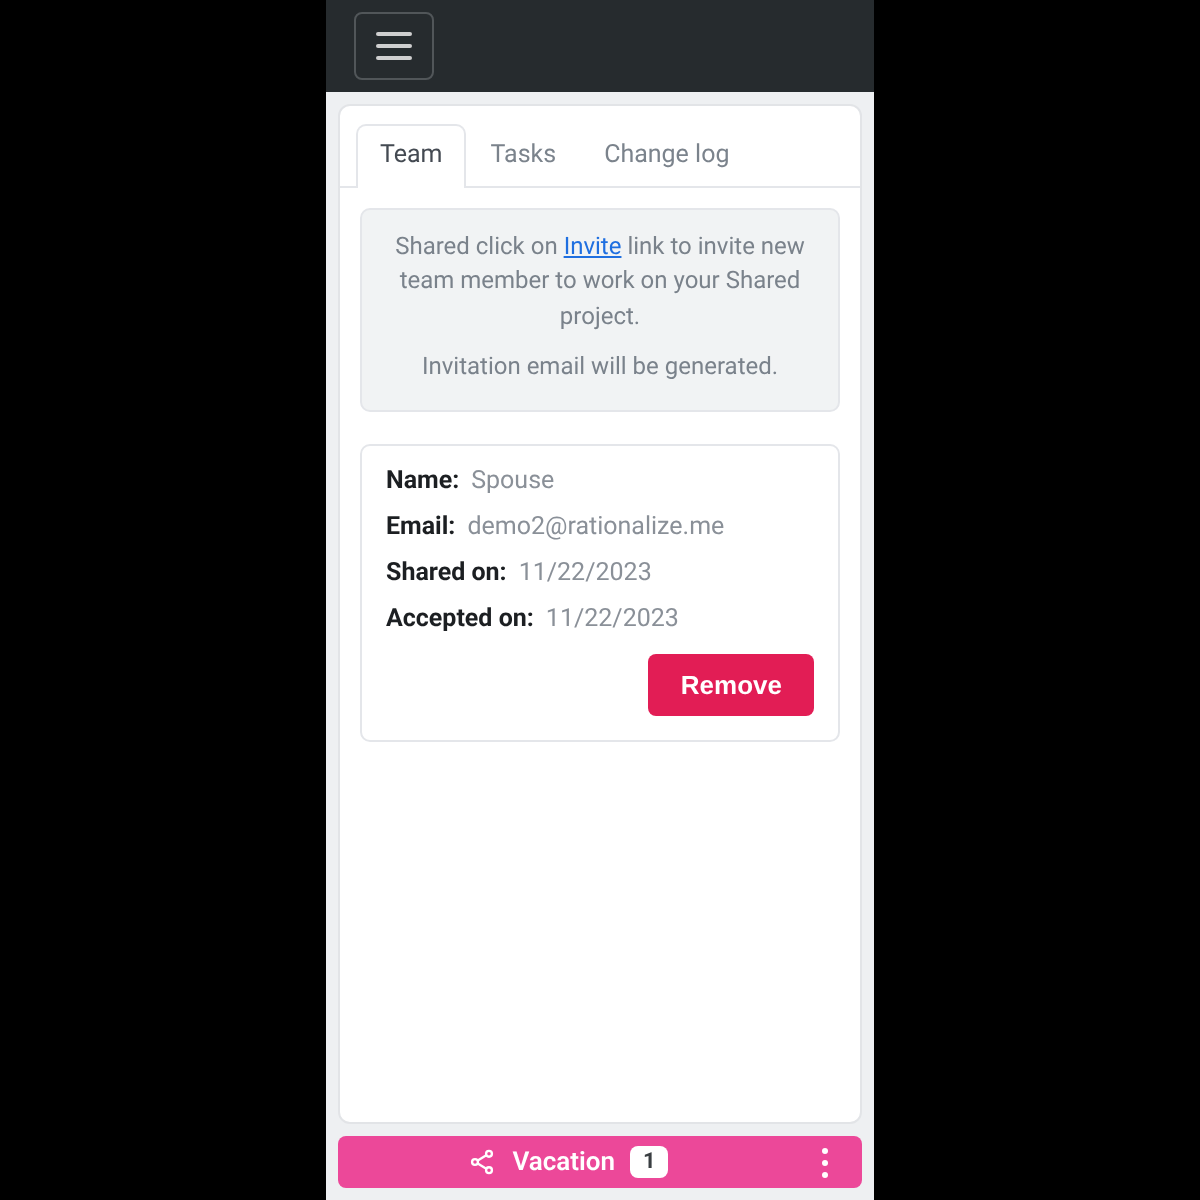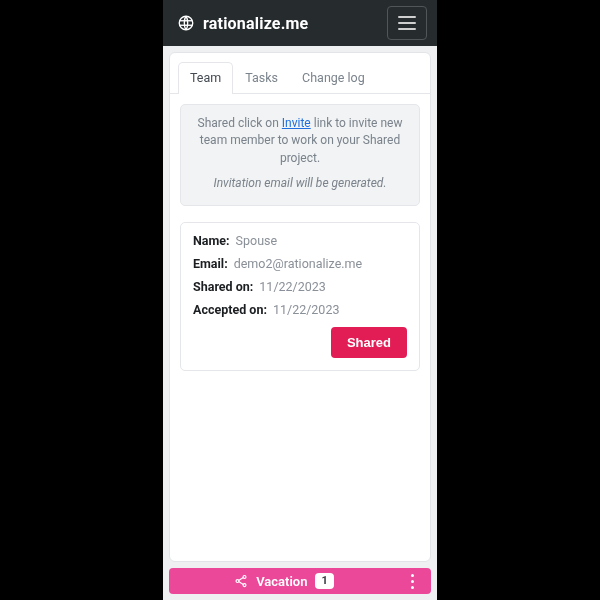--- a/index.html
+++ b/index.html
@@ -123,21 +123,21 @@
     color: #7a828b;
     font-size: 12px;
     text-align: center;
     line-height: 1.45;
   }
   .notice a {
     color: #1f6fe0;
     text-decoration: underline;
     cursor: pointer;
   }
-  .notice .l2 { margin-top: 8px; font-style: italic; }
+  .notice .l2 { margin-top: 8px; }
   .member {
     margin-top: 16px;
     border: 1px solid #e4e6ea;
     border-radius: 5px;
     padding: 10px 12px 12px 12px;
   }
   .frow {
     display: flex;
     gap: 6px;
     font-size: 12.5px;
@@ -216,32 +216,20 @@
   .kebab-dots::after  { top:  6px; }
 
   svg { display: block; }
 </style>
 </head>
 <body>
 
 <div class="device">
 
   <div class="navbar">
-    <div class="brand">
-      <span>
-        <svg width="18" height="18" viewBox="0 0 24 24" fill="none" stroke="#fff" stroke-width="1.8">
-          <circle cx="12" cy="12" r="9"></circle>
-          <path d="M12 3 C 9 7, 9 17, 12 21"></path>
-          <path d="M12 3 C 15 7, 15 17, 12 21"></path>
-          <path d="M4 9 H20"></path>
-          <path d="M4 15 H20"></path>
-        </svg>
-      </span>
-      <span class="brand-text">rationalize.me</span>
-    </div>
     <div class="hamburger">
       <span class="hamburger-lines"></span>
     </div>
   </div>
 
   <div class="main">
     <div class="card">
 
       <div class="tabs">
         <div class="tab active">Team</div>
@@ -269,21 +257,21 @@
           </div>
           <div class="frow">
             <span class="flabel">Shared on:</span>
             <span class="fval">11/22/2023</span>
           </div>
           <div class="frow">
             <span class="flabel">Accepted on:</span>
             <span class="fval">11/22/2023</span>
           </div>
           <div class="actions">
-            <button class="remove-btn">Shared</button>
+            <button class="remove-btn">Remove</button>
           </div>
         </div>
 
       </div>
     </div>
   </div>
 
   <div class="bottombar">
     <div class="bb-center">
       <span>

